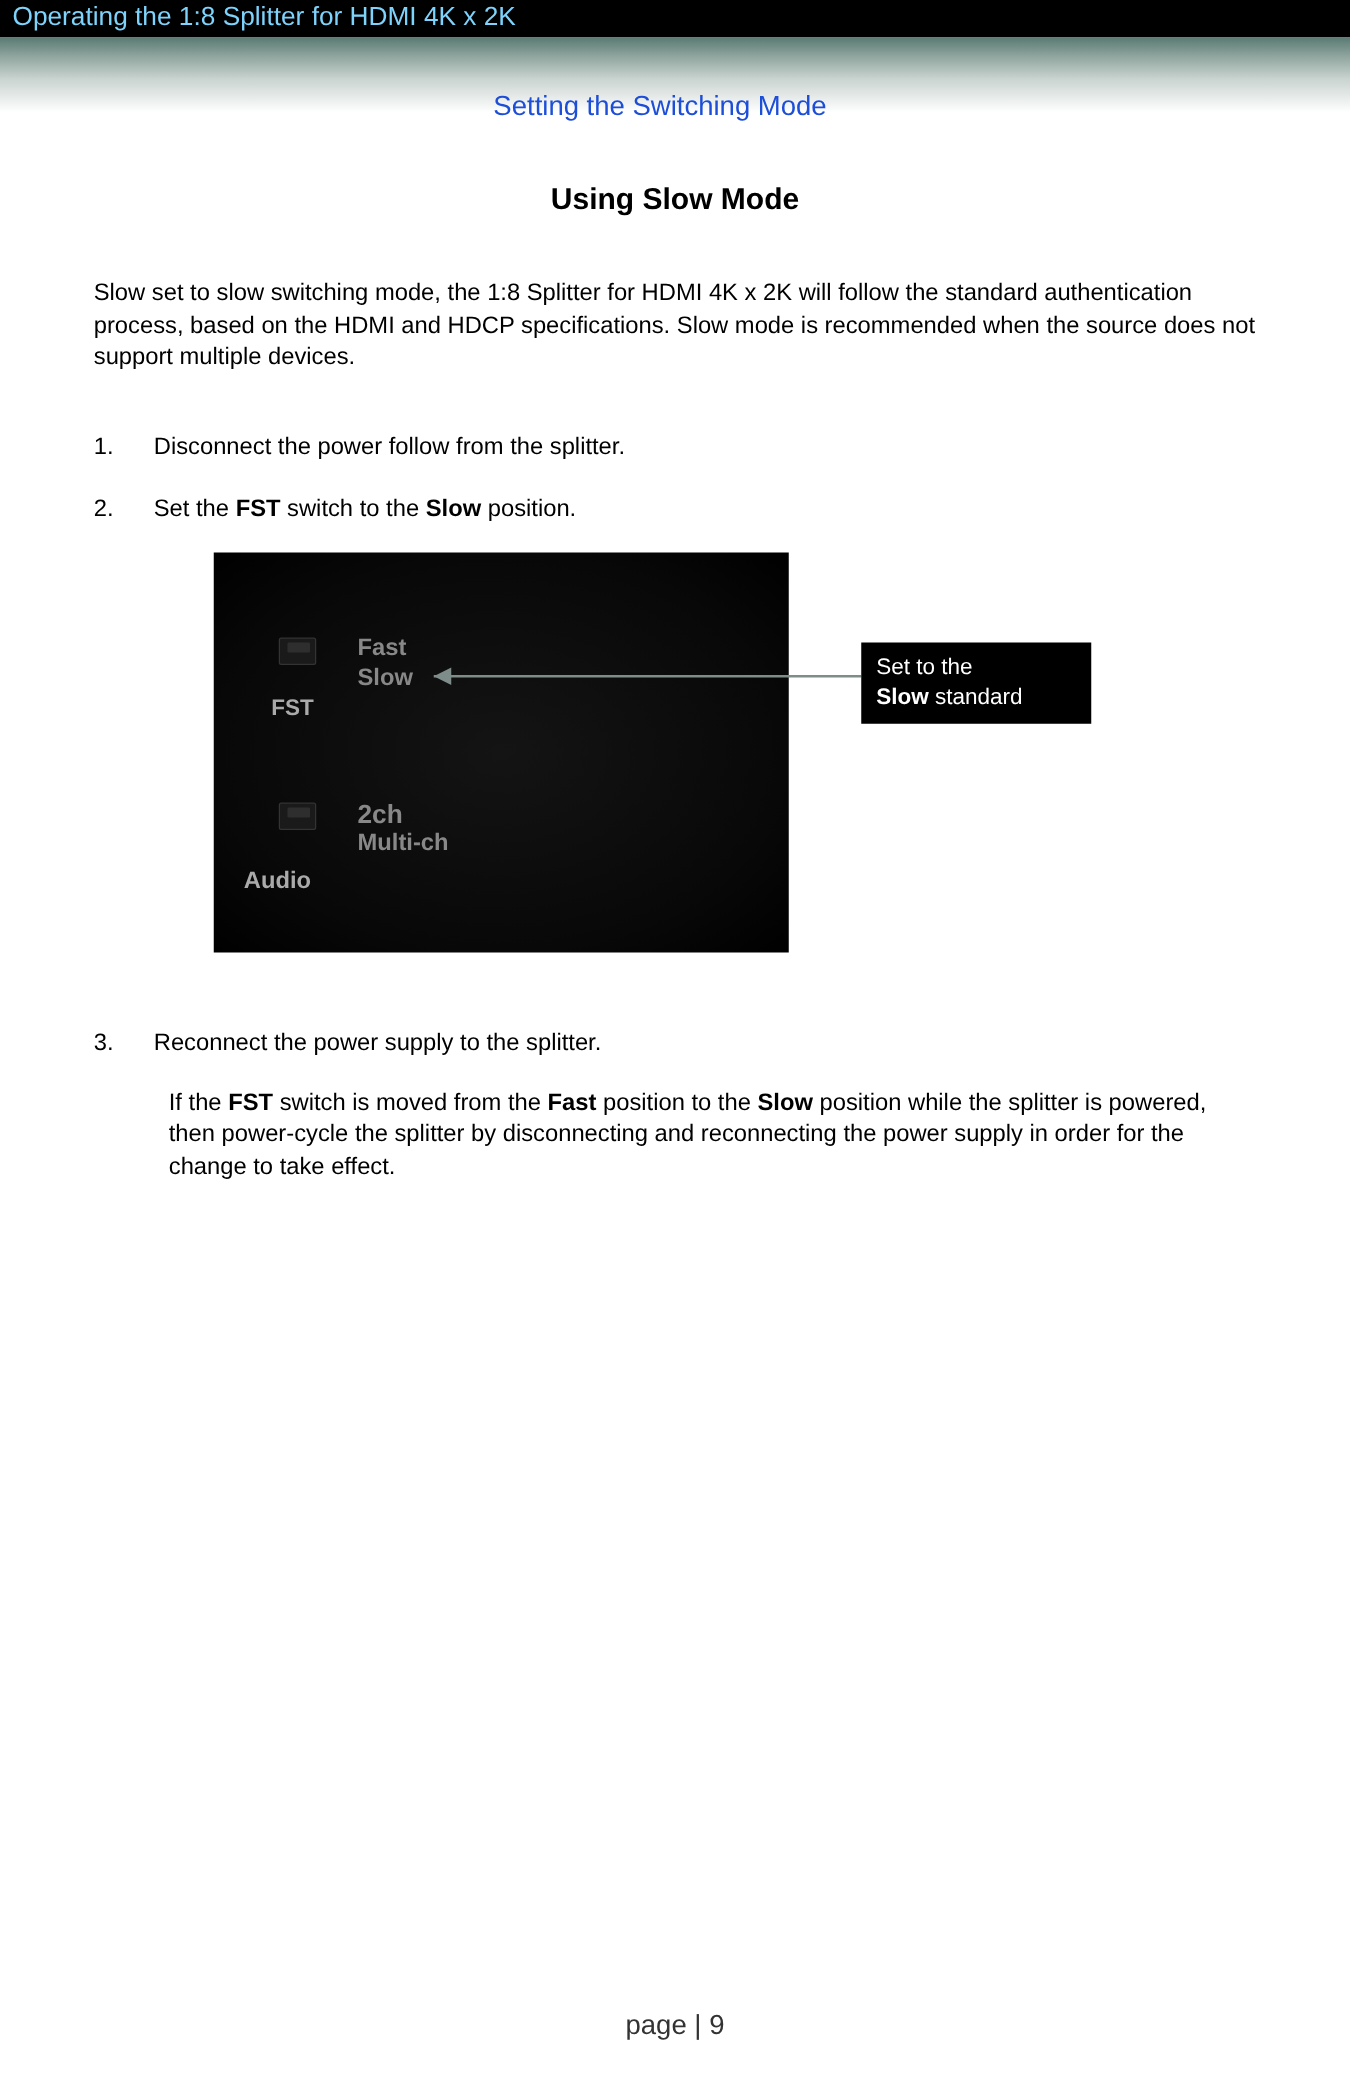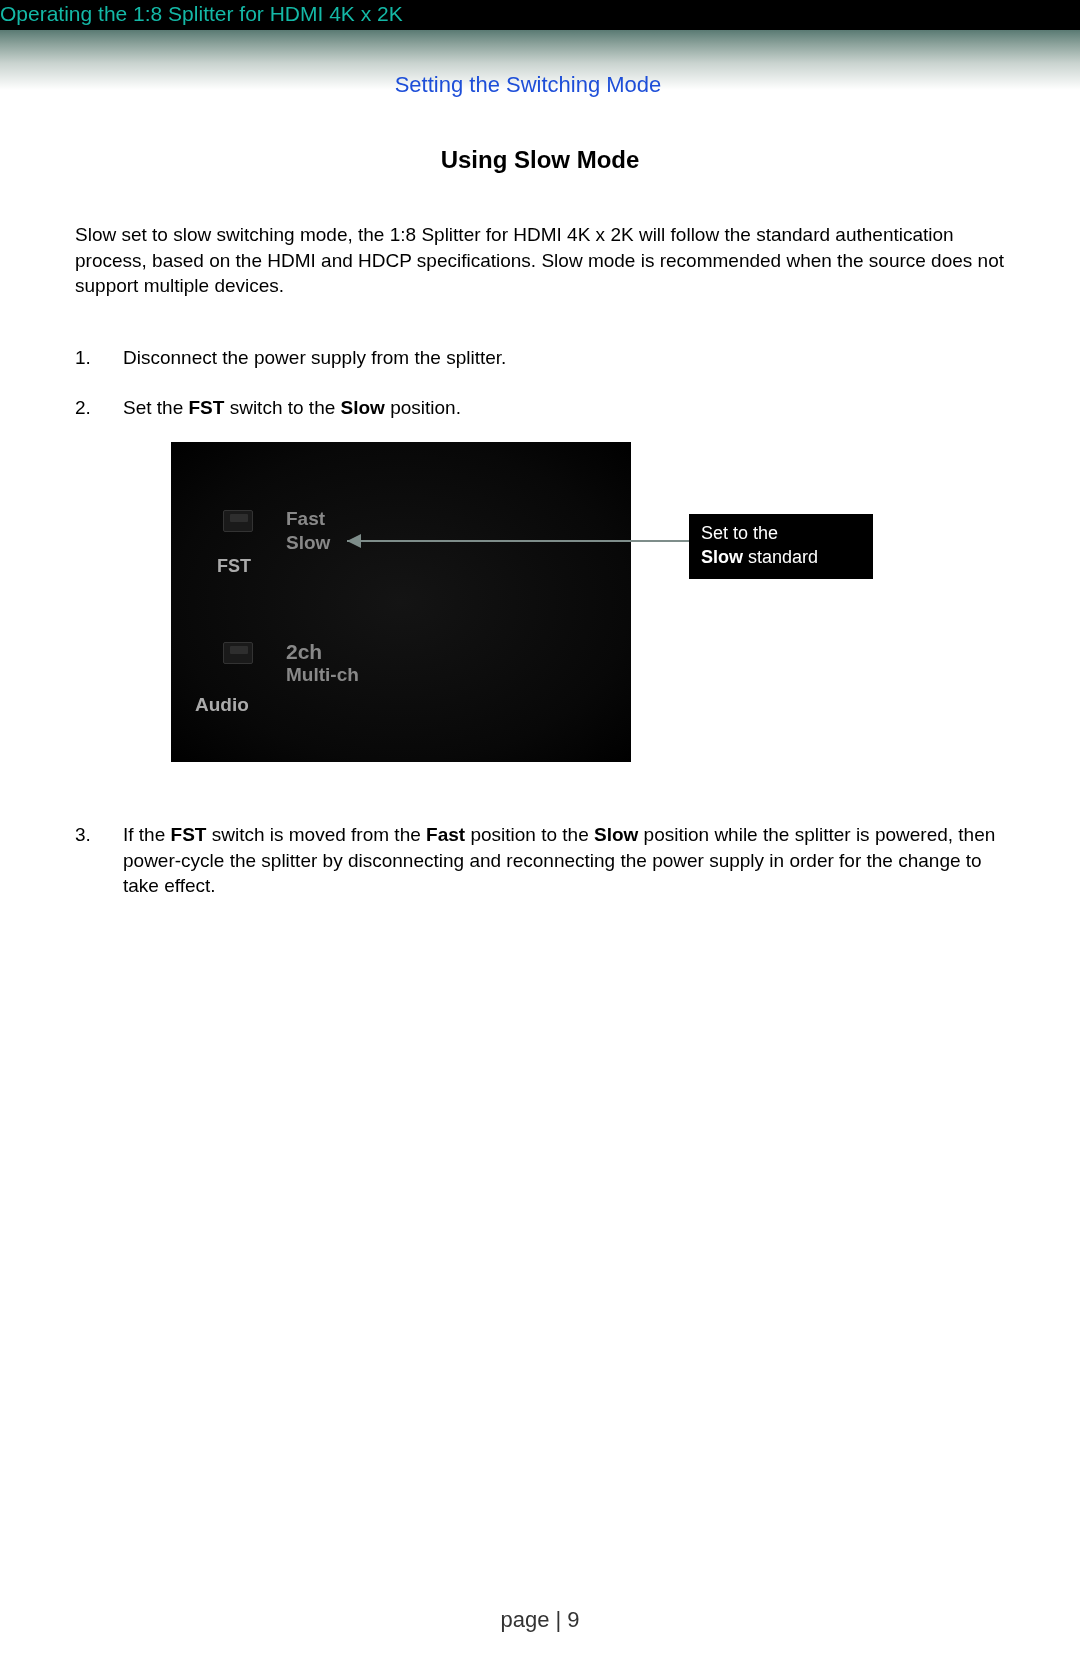--- a/index.html
+++ b/index.html
@@ -8,23 +8,24 @@
     height: 1669px;
     background: #fff;
     font-family: Arial, Helvetica, sans-serif;
     color: #000;
     position: relative;
   }
   .header-bar {
     width: 100%;
     height: 30px;
     background: #000;
-    color: #14b8a6;
+    color: #7dd3fc;
     font-family: "Century Gothic", "Futura", Arial, sans-serif;
     font-size: 21px;
+    padding-left: 10px;
     line-height: 28px;
   }
   .gradient-band {
     width: 100%;
     height: 60px;
     background: linear-gradient(to bottom, #5a7a73 0%, #8fa59e 25%, #c9d3cf 55%, #ffffff 100%);
   }
   .subhead {
     font-family: "Century Gothic", "Futura", Arial, sans-serif;
     font-size: 22px;
@@ -121,20 +122,21 @@
     left: 518px; top: 72px;
     width: 184px;
     background: #000;
     color: #fff;
     font-size: 18px;
     padding: 8px 12px 10px 12px;
     line-height: 1.3;
   }
   .step3-note {
     margin-top: 22px;
+    margin-left: 12px;
   }
   .footer {
     position: absolute;
     bottom: 36px;
     left: 0; right: 0;
     text-align: center;
     font-family: "Century Gothic", "Futura", Arial, sans-serif;
     font-size: 22px;
     color: #333;
   }
@@ -151,21 +153,21 @@
 <div class="content">
 
   <div class="section-title">Using Slow Mode</div>
 
   <p class="intro">
     <span>Slow set to </span><span class="ital">slow switching mode</span><span>, the 1:8 Splitter for HDMI 4K x 2K will follow the standard authentication process, based on the HDMI and HDCP specifications.  Slow mode is recommended when the source does not support multiple devices.</span>
   </p>
 
   <ol class="steps">
     <li>
-      <span>Disconnect the power supply from the splitter.</span>
+      <span>Disconnect the power follow from the splitter.</span>
     </li>
     <li>
       <span>Set the </span><span class="b">FST</span><span> switch to the </span><span class="b">Slow</span><span> position.</span>
 
       <div class="figure-wrap">
         <div class="device-photo">
           <div class="switch-slot" style="left:52px; top:68px;">
               <div class="nub"></div>
             </div>
           <div class="dev-label-fast">Fast</div>
@@ -180,20 +182,21 @@
         </div>
         <div class="arrow-line"></div>
         <div class="arrow-head"></div>
         <div class="callout">
           <span>Set to the</span><br>
           <span class="b">Slow</span><span> standard</span>
         </div>
       </div>
     </li>
     <li>
+      <span>Reconnect the power supply to the splitter.</span>
       <p class="step3-note">
         <span>If the </span><span class="b">FST</span><span> switch is moved from the </span><span class="b">Fast</span><span> position to the </span><span class="b">Slow</span><span> position while the splitter is powered, then power-cycle the splitter by disconnecting and reconnecting the power supply in order for the change to take effect.</span>
       </p>
     </li>
   </ol>
 
 </div>
 
 <div class="footer">
   <span>page | </span><span>9</span>

